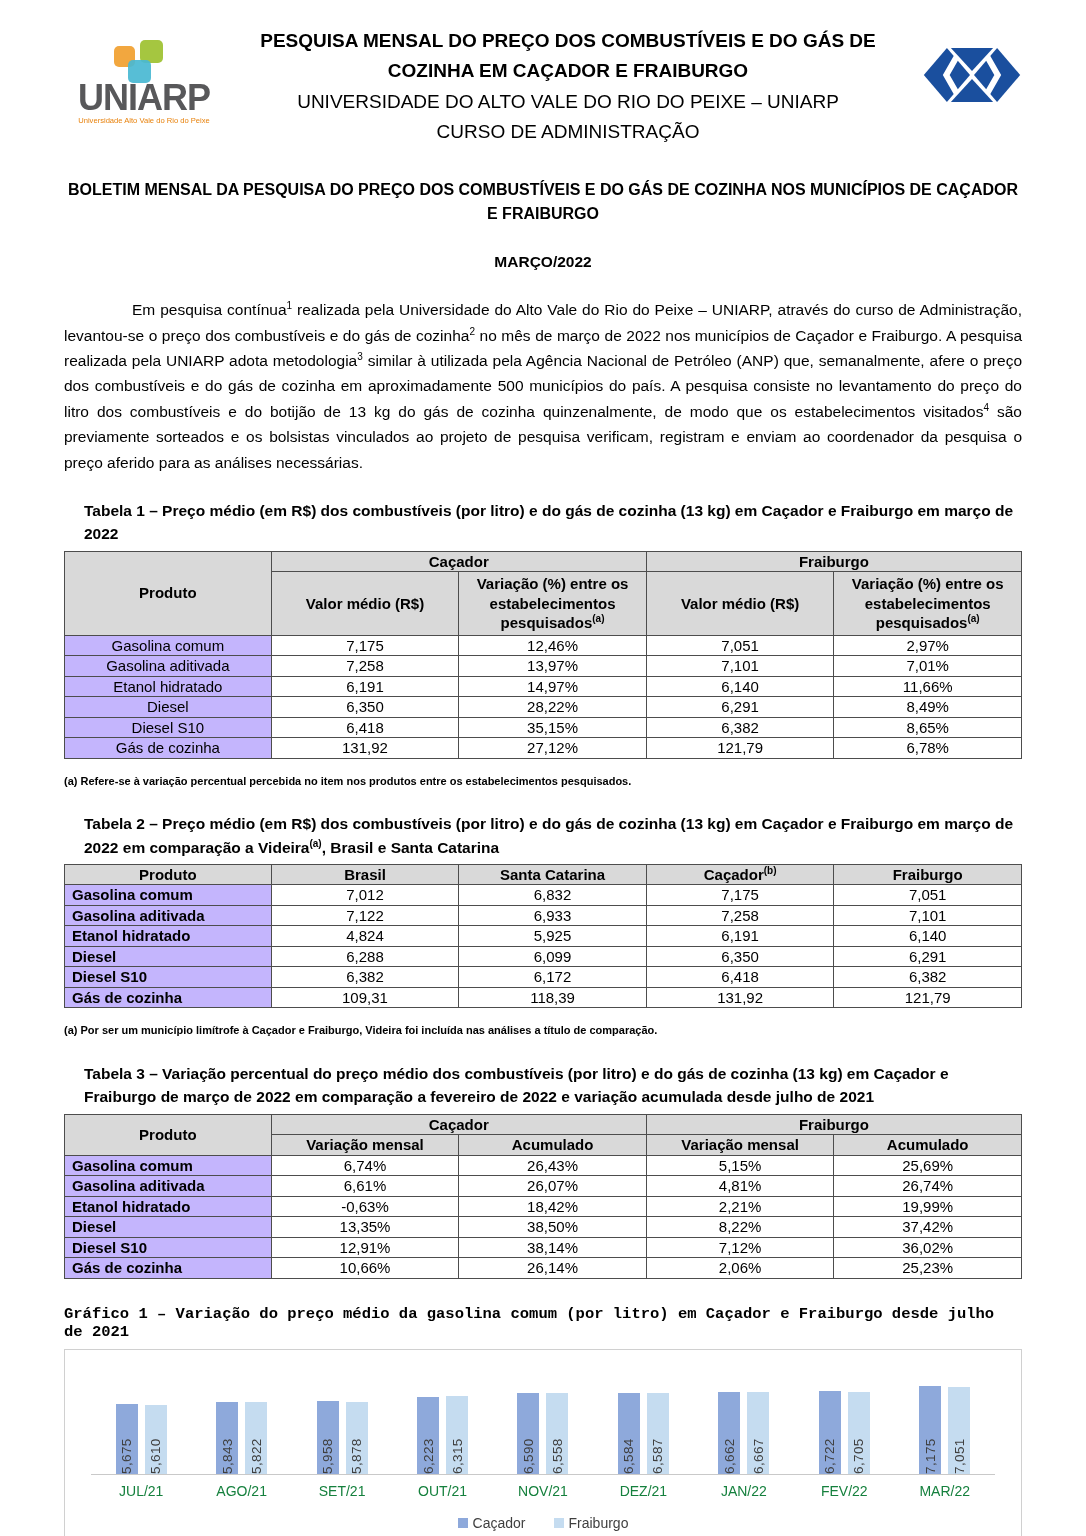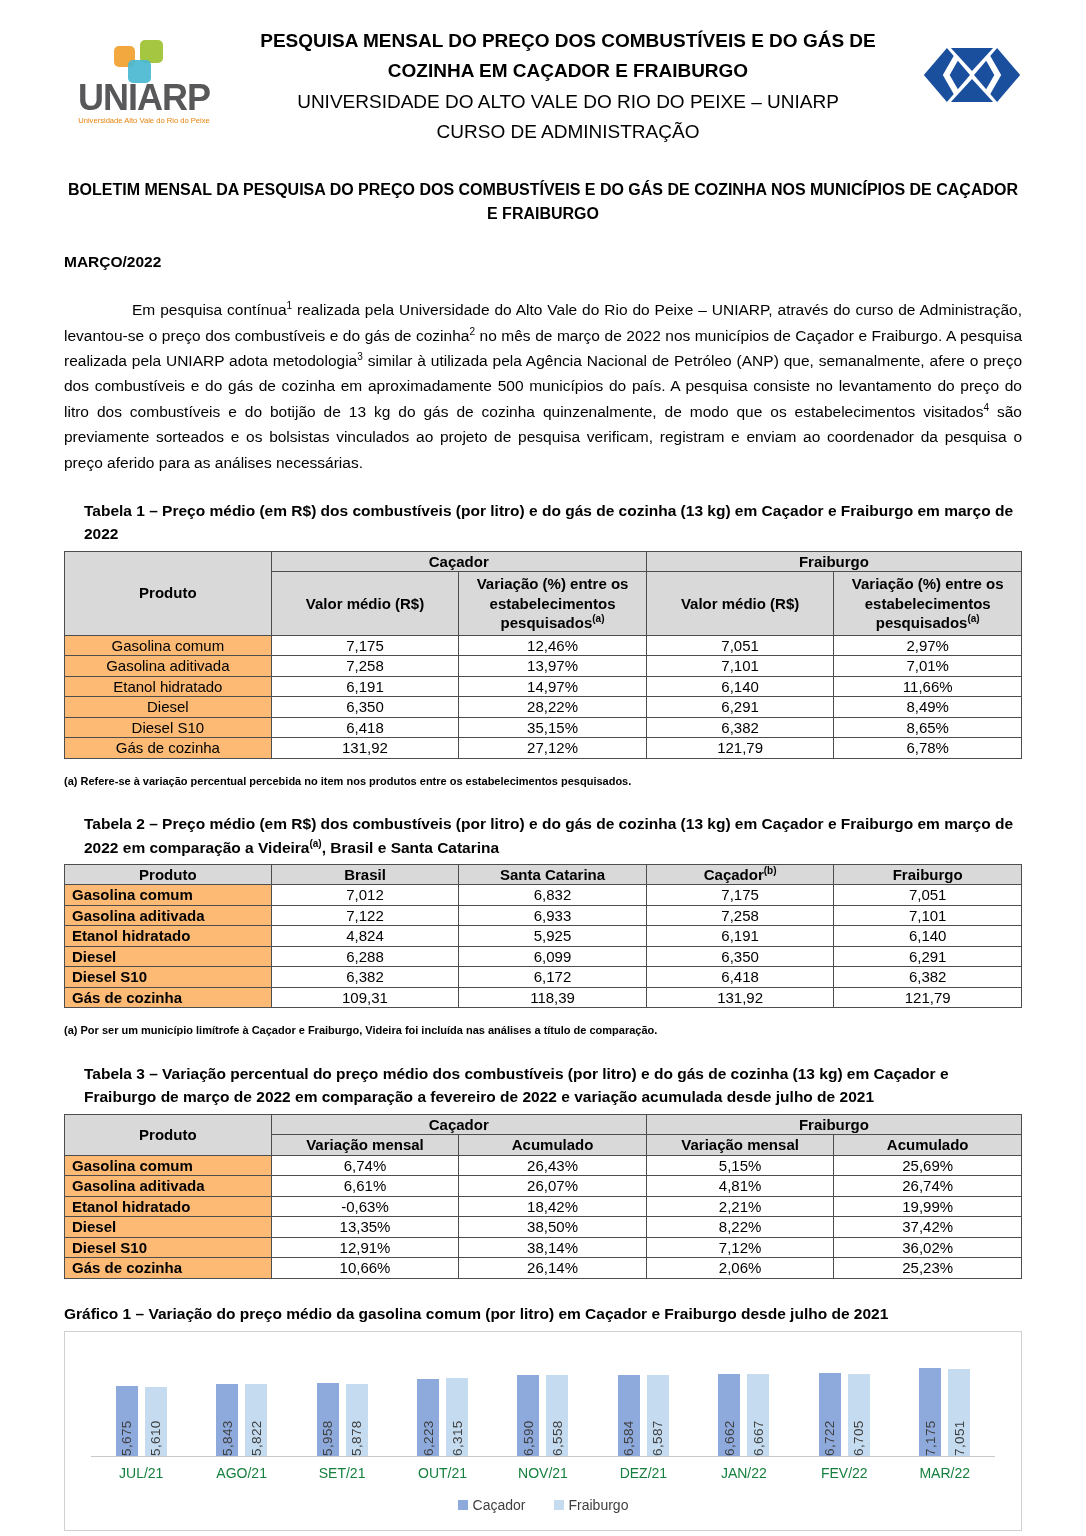--- a/index.html
+++ b/index.html
@@ -7,37 +7,37 @@
   .page{padding:24px 64px 0 64px;box-sizing:border-box;}
 
   
   .header{display:flex;align-items:flex-start;}
   .logo-uniarp{width:170px;flex:0 0 170px;padding-top:14px;}
   .header-center{flex:1;text-align:center;font-size:19px;line-height:1.6;padding-top:2px;}
   .header-center .h-bold{font-weight:bold;}
   .logo-right{width:120px;flex:0 0 120px;display:flex;justify-content:flex-end;padding-top:18px;}
 
   .main-title{margin-top:30px;text-align:center;font-weight:bold;font-size:16px;line-height:1.55;}
-  .month-title{margin-top:26px;text-align:left;font-weight:bold;font-size:15.5px;}
+  .month-title{margin-top:26px;text-align:center;font-weight:bold;font-size:15.5px;}
 
   .intro{margin-top:26px;font-size:15.5px;line-height:1.64;text-align:justify;text-indent:68px;}
   sup{font-size:10px;line-height:0;}
 
   .table-title{margin-top:24px;margin-bottom:5px;font-weight:bold;font-size:15.5px;line-height:1.5;margin-left:20px;}
   table{width:100%;border-collapse:collapse;font-size:15px;table-layout:fixed;}
   th,td{border:1px solid #4d4d4d;padding:0 4px;text-align:center;height:20px;line-height:1.3;box-sizing:border-box;overflow:hidden;}
   th{font-weight:bold;}
   .gray{background:#D9D9D9;}
-  td.prod{background:#fdba74;}
+  td.prod{background:#c4b5fd;}
   td.pbold{font-weight:bold;text-align:left;padding-left:7px;}
   th.sub{padding:2px 6px;}
   .table-note{font-size:11px;margin-top:15px;line-height:1.35;font-weight:bold;}
 
   
-  .chart-title{margin-top:26px;margin-bottom:8px;font-weight:bold;font-size:15.5px;}
+  .chart-title{margin-top:26px;margin-bottom:8px;font-weight:bold;font-size:15.5px;font-family:Liberation Mono, monospace;}
   .chart-box{border:1px solid #d0d0d0;height:200px;padding:16px 26px 0 26px;box-sizing:border-box;}
   .plot{height:108px;display:flex;align-items:flex-end;border-bottom:1px solid #c9c9c9;}
   .bar-group{flex:1;display:flex;justify-content:center;align-items:flex-end;gap:7px;height:100%;}
   .bar{width:22px;display:flex;justify-content:center;}
   .bar-label{writing-mode:vertical-rl;transform:rotate(180deg);margin-top:6px;font-size:13.5px;color:#3f3f3f;white-space:nowrap;letter-spacing:.4px;}
   .x-labels{display:flex;margin-top:8px;}
   .x-label{flex:1;text-align:center;font-size:14px;color:#15803d;}
   .legend{display:flex;justify-content:center;align-items:center;gap:28px;margin-top:16px;font-size:14px;color:#3f3f3f;}
   .legend-item{display:flex;align-items:center;}
   .swatch{width:10px;height:10px;display:inline-block;margin-right:5px;}

